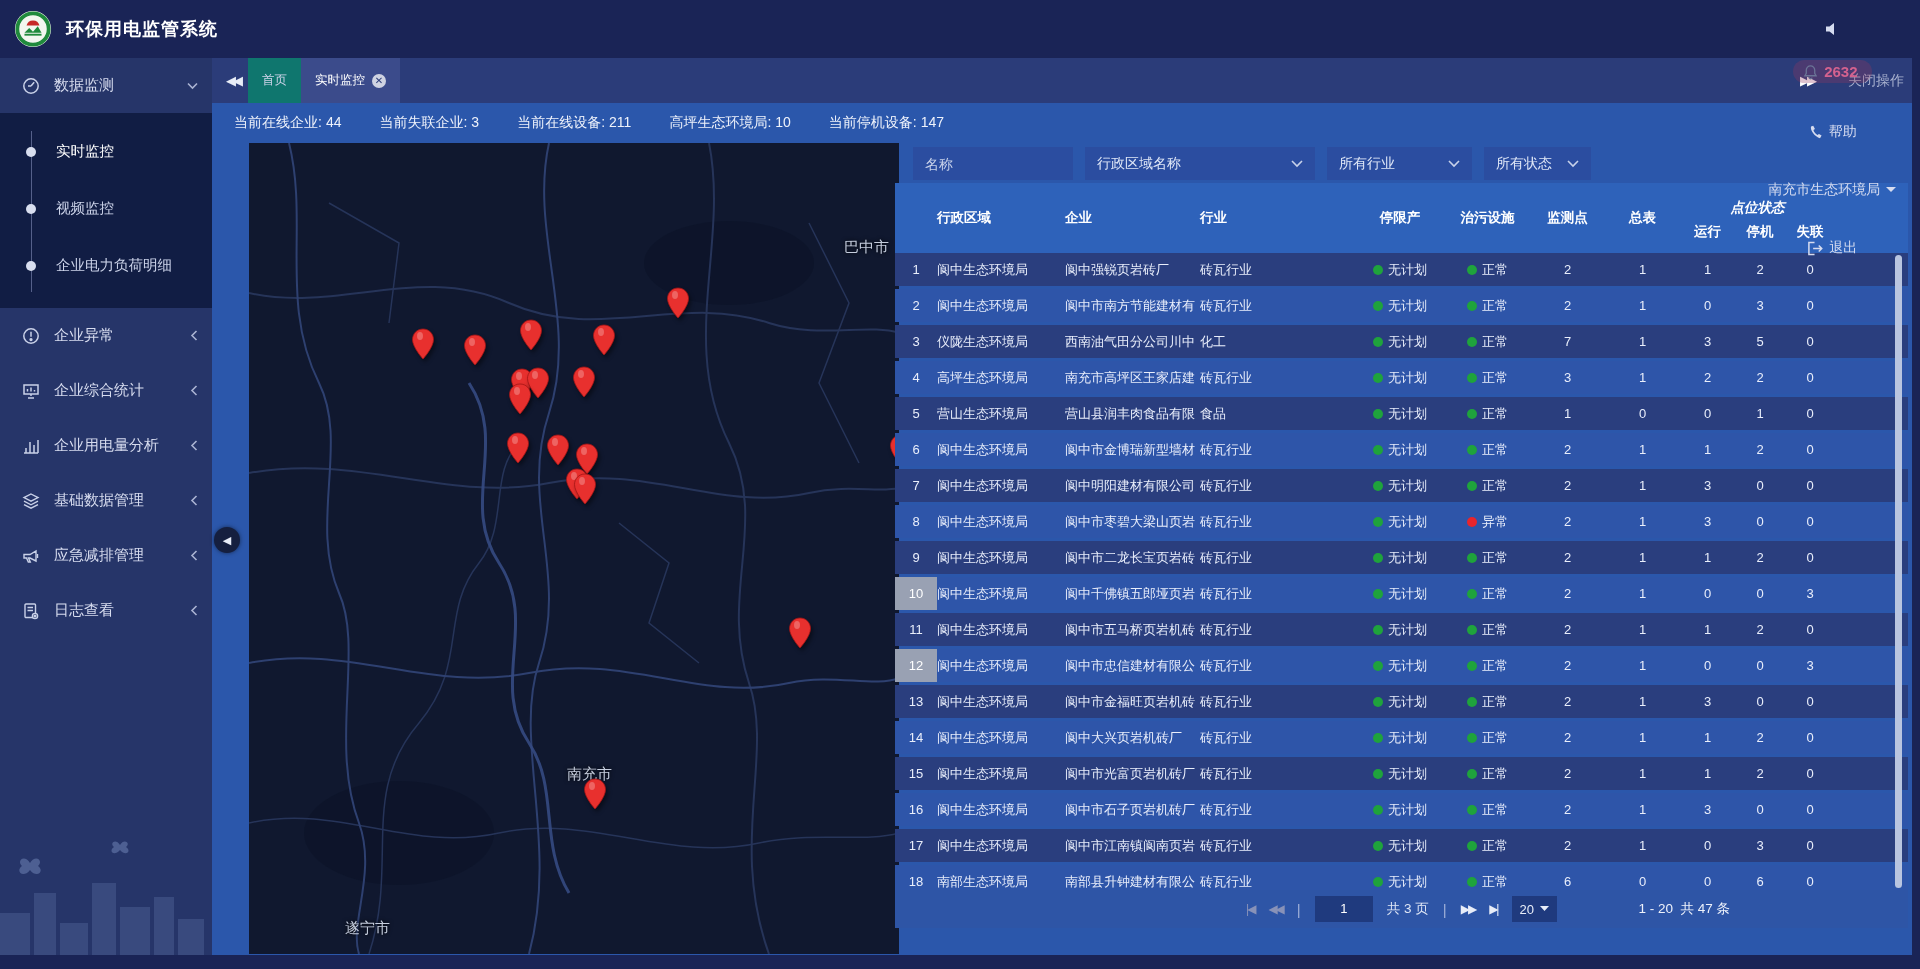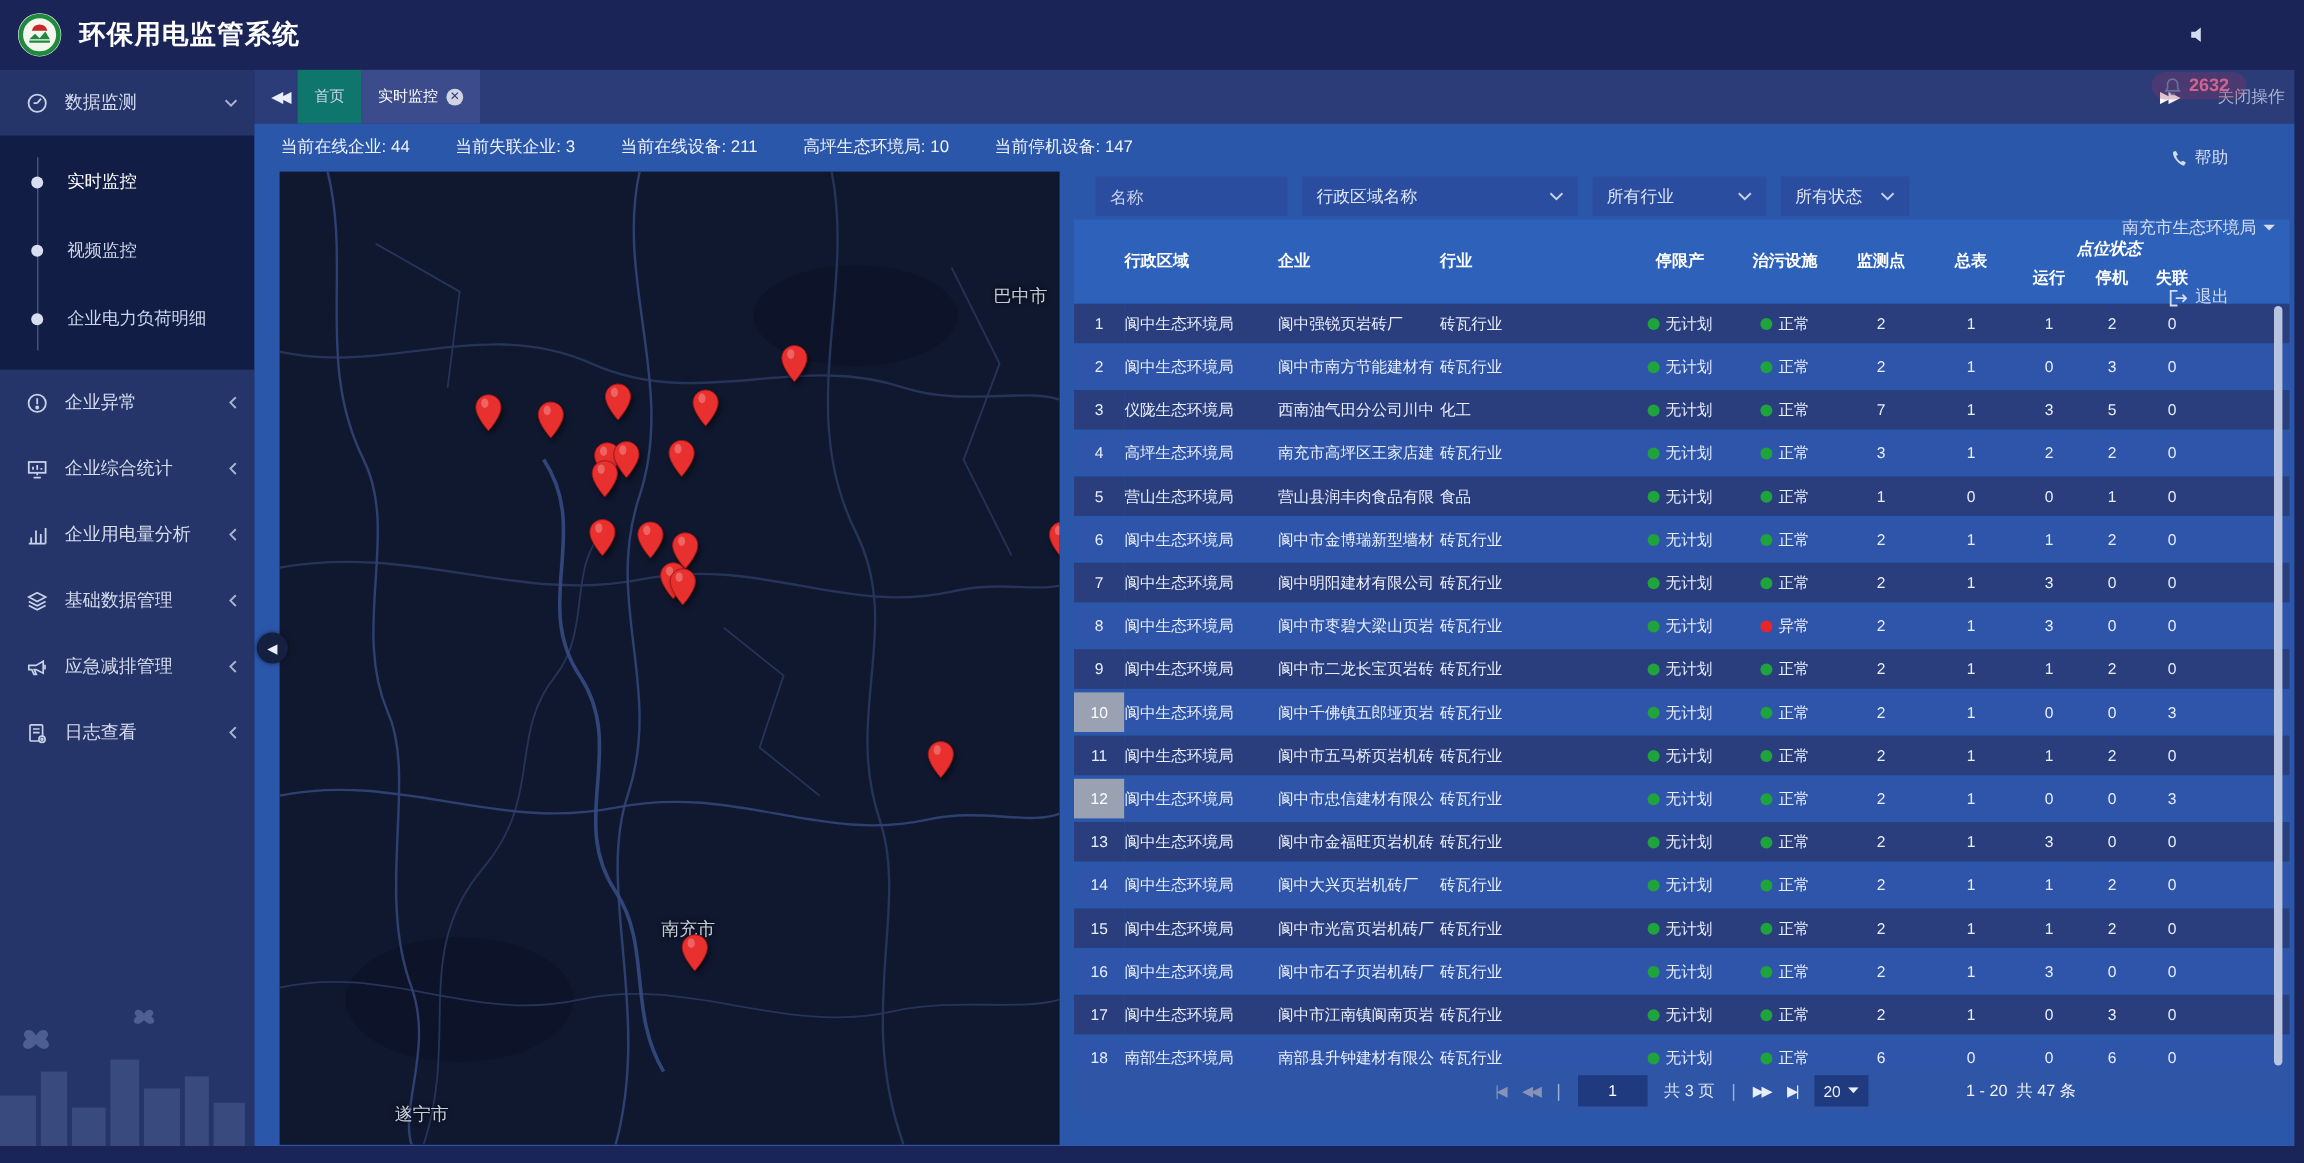--- a/index.html
+++ b/index.html
@@ -4,21 +4,21 @@
 <style>
   * { margin:0; padding:0; box-sizing:border-box; }
   html,body { width:1920px; height:969px; overflow:hidden; background:#1a2456;
     font-family:"Liberation Sans","DejaVu Sans",sans-serif; color:#e8edf8; }
   .app { width:1920px; height:969px; position:relative; }
 
   
   .topbar { height:58px; background:#1a2456; display:flex; align-items:center;
     padding:0 18px 0 14px; position:relative; z-index:5; }
   .logo { width:38px; height:38px; margin-right:14px; }
-  .app-title { font-size:22px; font-weight:bold; color:#fff; letter-spacing:1px; }
+  .app-title { font-size:18px; font-weight:bold; color:#fff; letter-spacing:1px; }
   .top-right { margin-left:auto; display:flex; align-items:center; gap:24px; font-size:14px; color:#ccd4ec;flex-direction:column; }
   .datetime { font-size:15px; color:#c5cde6; }
   .temp { display:flex; align-items:center; gap:6px; }
   .temp-badge { width:24px; height:24px; border-radius:50%; background:#2db54b; color:#fff;
     font-size:13px; display:flex; align-items:center; justify-content:center; font-weight:bold; }
   .hbtn { display:flex; align-items:center; gap:6px; cursor:pointer; color:#d6dcf0;margin-top:16px; }
   .hbtn svg { display:block; }
   .notif-pill { display:flex; align-items:center; gap:6px; background:rgba(150,55,95,.30);
     border-radius:13px; padding:3px 14px 3px 10px; color:#d4628f; font-weight:bold; font-size:15px; }
   .bell { color:#6a7396; }
@@ -56,21 +56,21 @@
   .close-ops { color:#aab3d0; font-size:14px; cursor:pointer; }
 
   
   .content { flex:1; background:#2b57ab; position:relative; }
   .stats-bar { position:absolute; top:0; left:0; right:0; height:40px; display:flex;
     align-items:center; padding-left:22px; gap:38px; font-size:14px; color:#eef2fb; }
   .stat b { font-weight:normal; margin-left:4px; }
   .content-body { position:absolute; top:40px; left:0; right:0; height:812px; }
 
   
-  .map { position:absolute; left:21px; top:0; width:650px; height:811px; background:#10182f; overflow:hidden;padding-left:22px; }
+  .map { position:absolute; left:37px; top:0; width:650px; height:811px; background:#10182f; overflow:hidden;padding-left:22px; }
   .map svg.roads { position:absolute; inset:0; }
   .city-label { position:absolute; color:#c6cede; font-size:15px; text-shadow:0 0 4px #000; }
   .pin { position:absolute; width:24px; height:32px; margin-left:-12px; margin-top:-30px;
     filter:drop-shadow(2px 3px 2px rgba(0,0,0,.45)); }
   .collapse-handle { position:absolute; left:2px; top:384px; width:26px; height:26px; border-radius:50%;
     background:#151f3f; color:#e8edf8; display:flex; align-items:center; justify-content:center;
     font-size:11px; cursor:pointer; z-index:4; box-shadow:0 0 4px rgba(0,0,0,.5); }
 
   
   .panel { position:absolute; left:683px; top:0; width:1013px; height:811px; }

